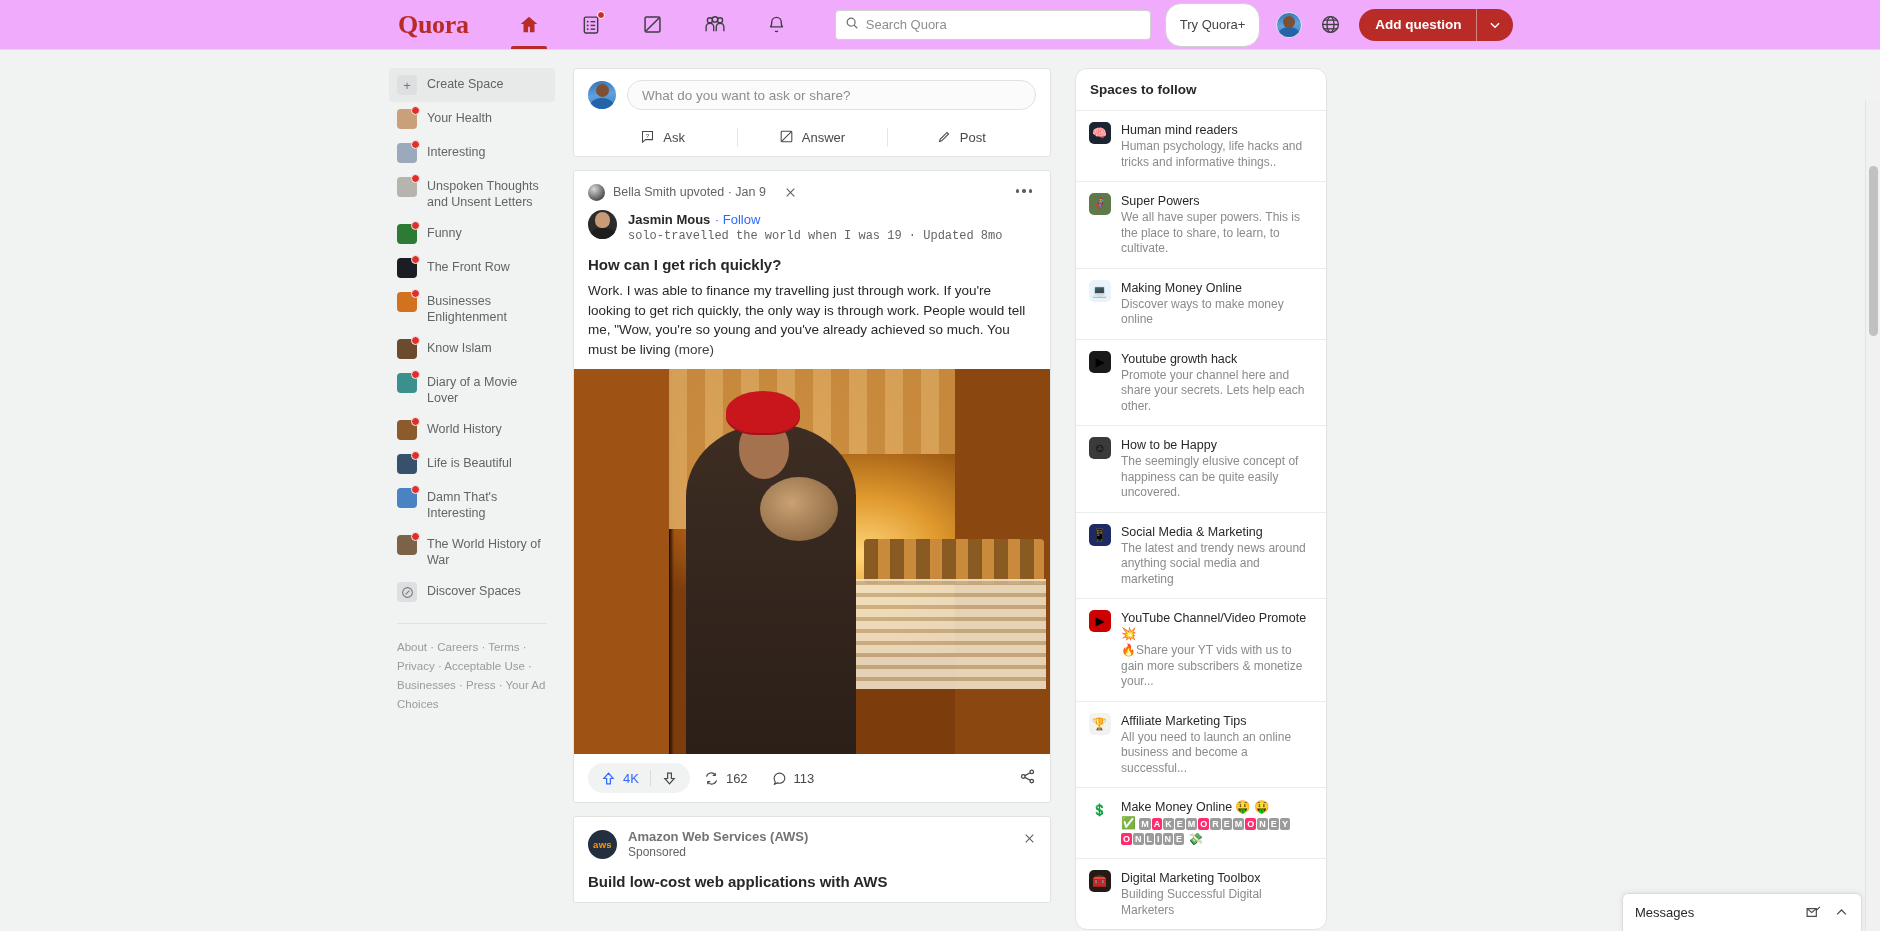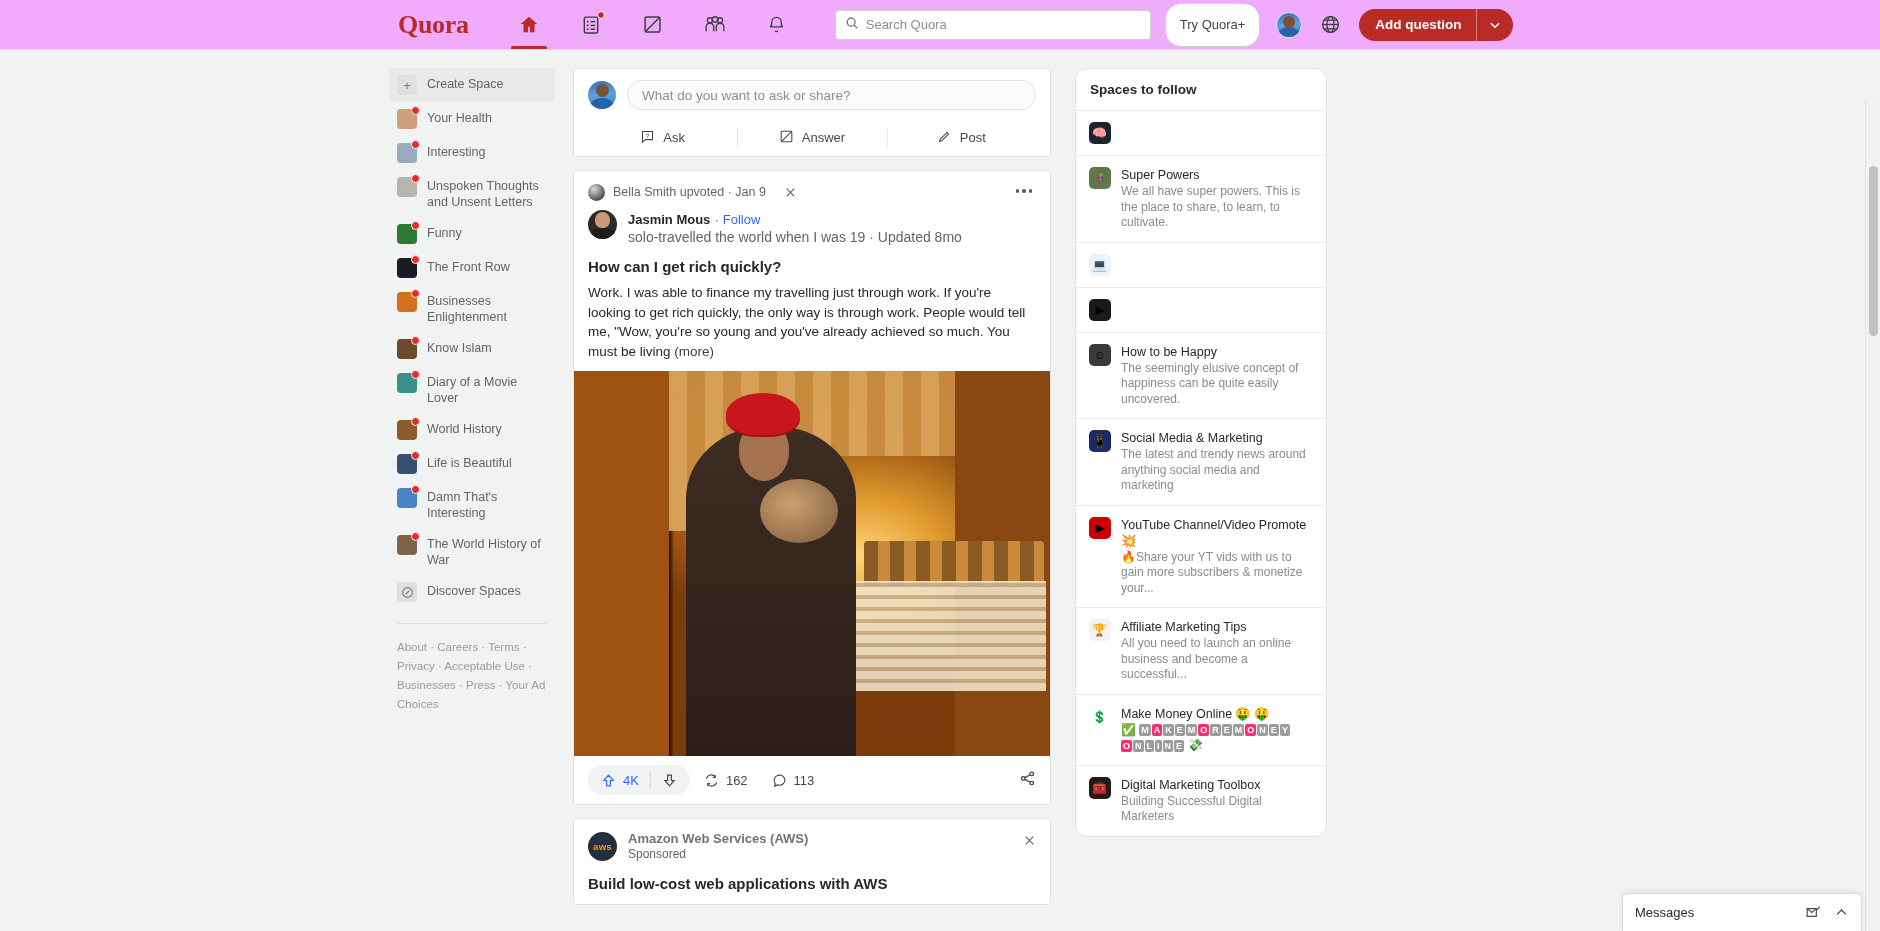--- a/index.html
+++ b/index.html
@@ -268,21 +268,21 @@
     width:15px; height:16px; margin-left:-7.5px; border-radius:50% 50% 45% 45%;
     background:#c99a76;
   }
   .author-av::after{
     content:""; position:absolute; left:50%; bottom:0;
     width:24px; height:11px; margin-left:-12px; border-radius:50% 50% 0 0;
     background:#1d1d1d;
   }
   .author-name { font-size: 13px; font-weight: bold; color: #282829; }
   .follow { color: #2e69ff; font-weight: normal; cursor: pointer; font-size: 13px;}
-  .author-sub { font-size: 14px; color: #636466; margin-top: 1px; }
+  .author-sub { font-size: 12px; color: #636466; margin-top: 1px; font-family: Liberation Mono, monospace; }
   .q-title {
     font-size: 15px; font-weight: bold; color: #282829;
     padding: 12px 14px 0 14px; line-height: 20px;
   }
   .q-body {
     font-size: 13.5px; color: #282829;
     padding: 6px 14px 10px 14px;
     line-height: 19.5px;
   }
   .more { color: #404040; cursor: pointer; }
@@ -760,33 +760,45 @@
     </div>
 
   </div>
 
   <div class="right">
     <div class="rcard">
       <div class="rhead">Spaces to follow</div>
       <div id="spaces-list">
           <div class="srow">
             <span class="sav" style="background:#1b2430">🧠</span>
+            <div style="flex:1">
+              <div class="sname">Human mind readers</div>
+              <div class="sdesc">Human psychology, life hacks and tricks and informative things..</div>
+            </div>
           </div>
           <div class="srow">
             <span class="sav" style="background:#5e7a4a">🦸</span>
             <div style="flex:1">
               <div class="sname">Super Powers</div>
               <div class="sdesc">We all have super powers. This is the place to share, to learn, to cultivate.</div>
             </div>
           </div>
           <div class="srow">
             <span class="sav" style="background:#eaf2fb">💻</span>
+            <div style="flex:1">
+              <div class="sname">Making Money Online</div>
+              <div class="sdesc">Discover ways to make money online</div>
+            </div>
           </div>
           <div class="srow">
             <span class="sav" style="background:#1a1a1a">▶</span>
+            <div style="flex:1">
+              <div class="sname">Youtube growth hack</div>
+              <div class="sdesc">Promote your channel here and share your secrets. Lets help each other.</div>
+            </div>
           </div>
           <div class="srow">
             <span class="sav" style="background:#3a3a3a">☺</span>
             <div style="flex:1">
               <div class="sname">How to be Happy</div>
               <div class="sdesc">The seemingly elusive concept of happiness can be quite easily uncovered.</div>
             </div>
           </div>
           <div class="srow">
             <span class="sav" style="background:#1d2a63">📱</span>

